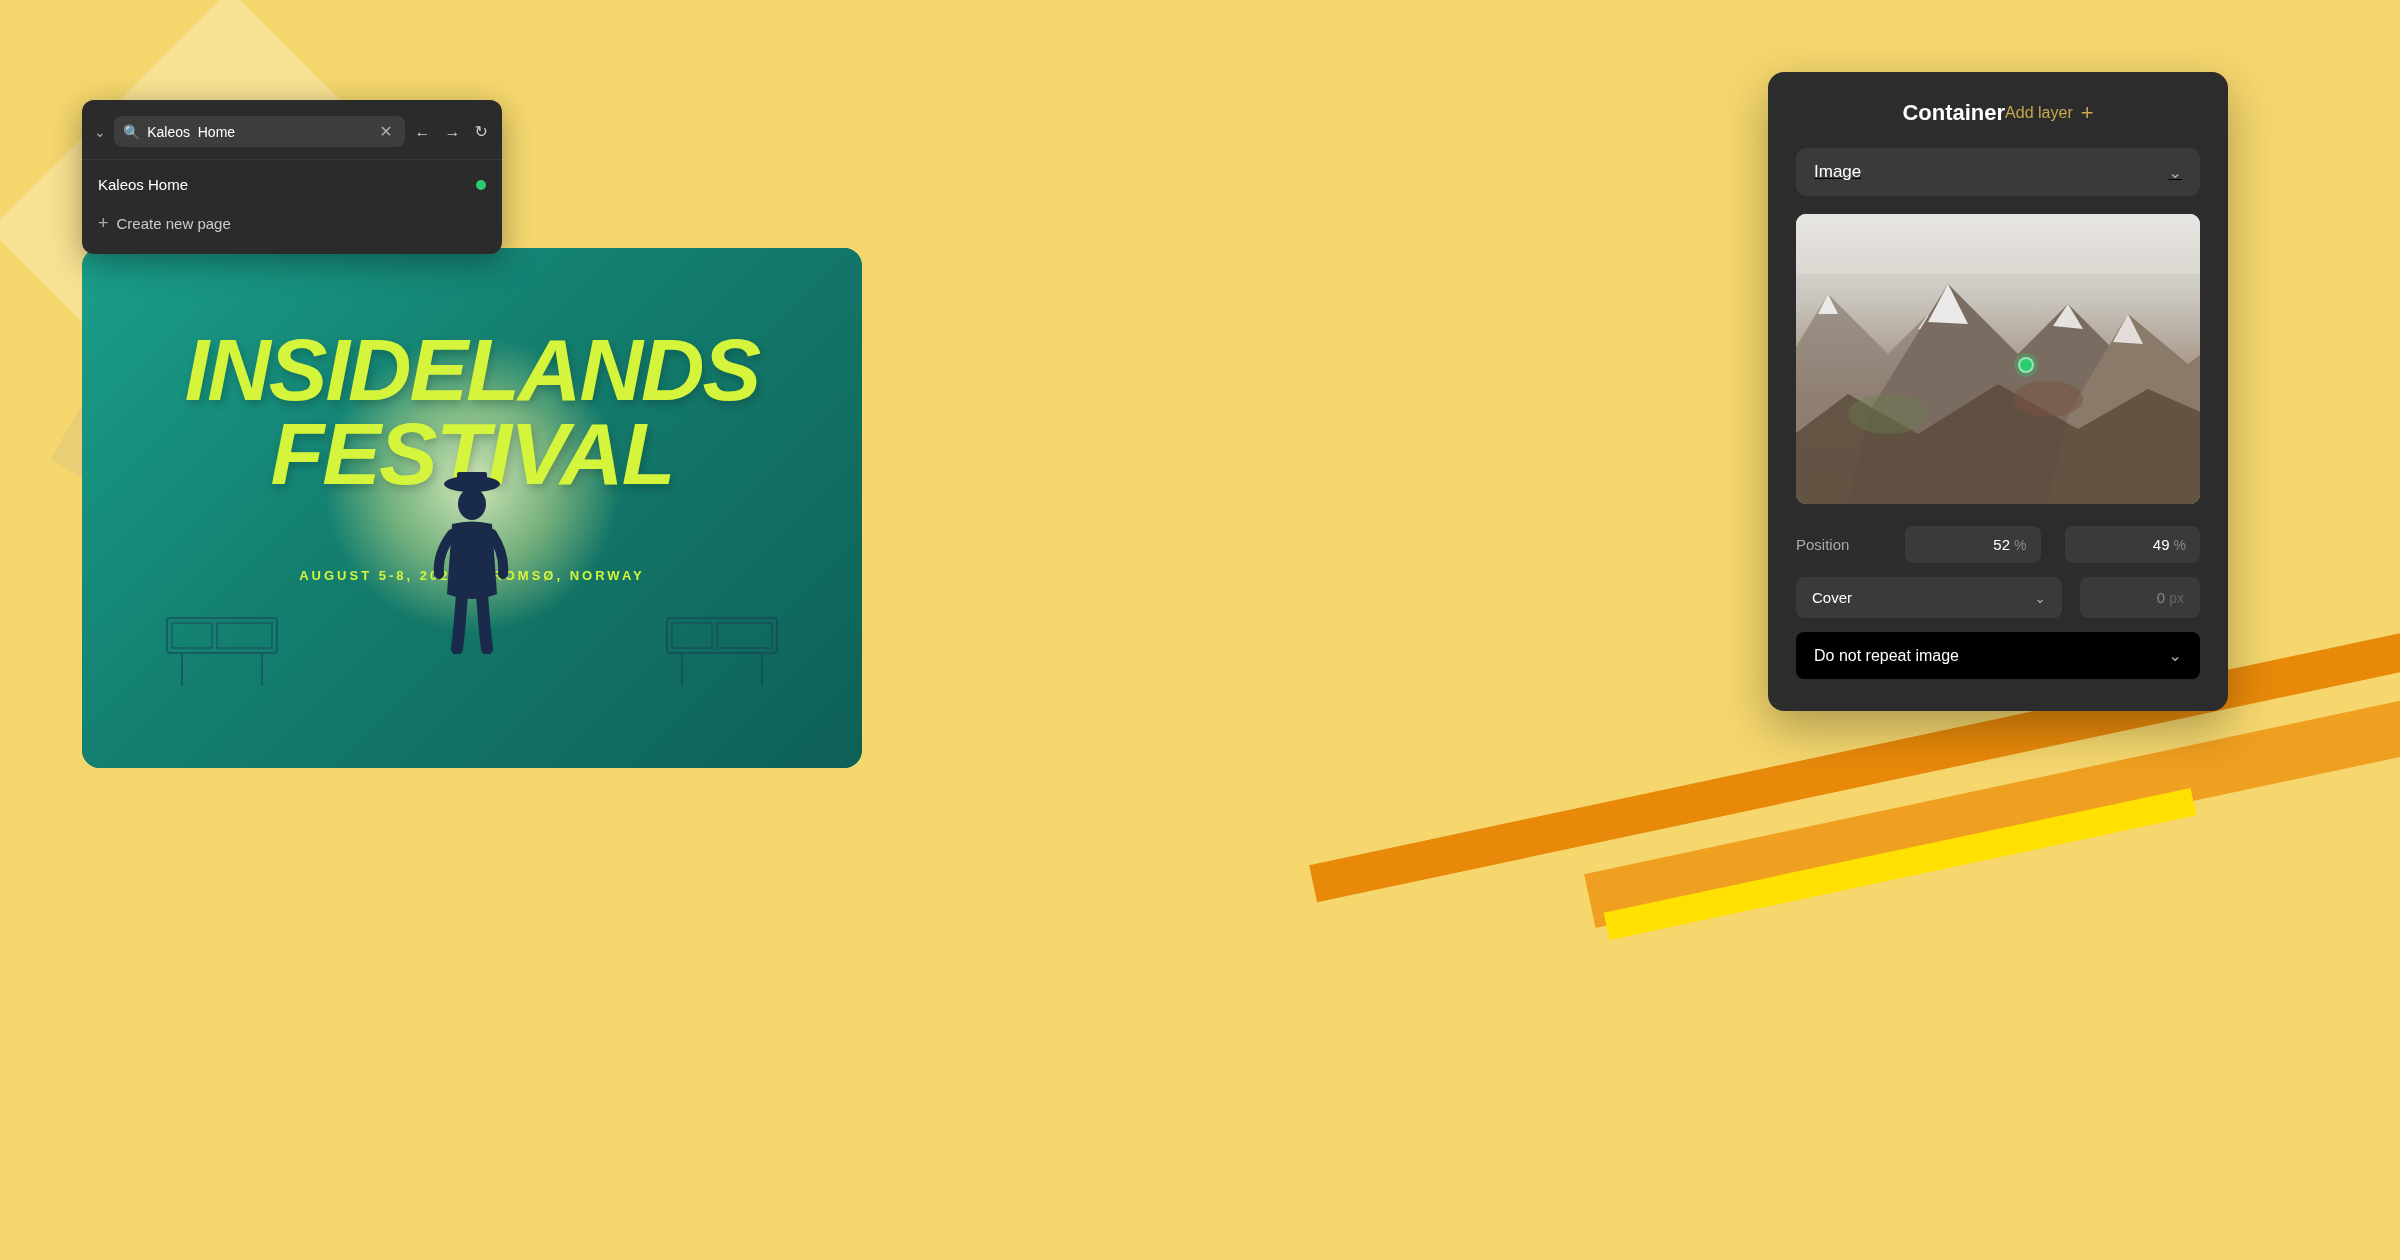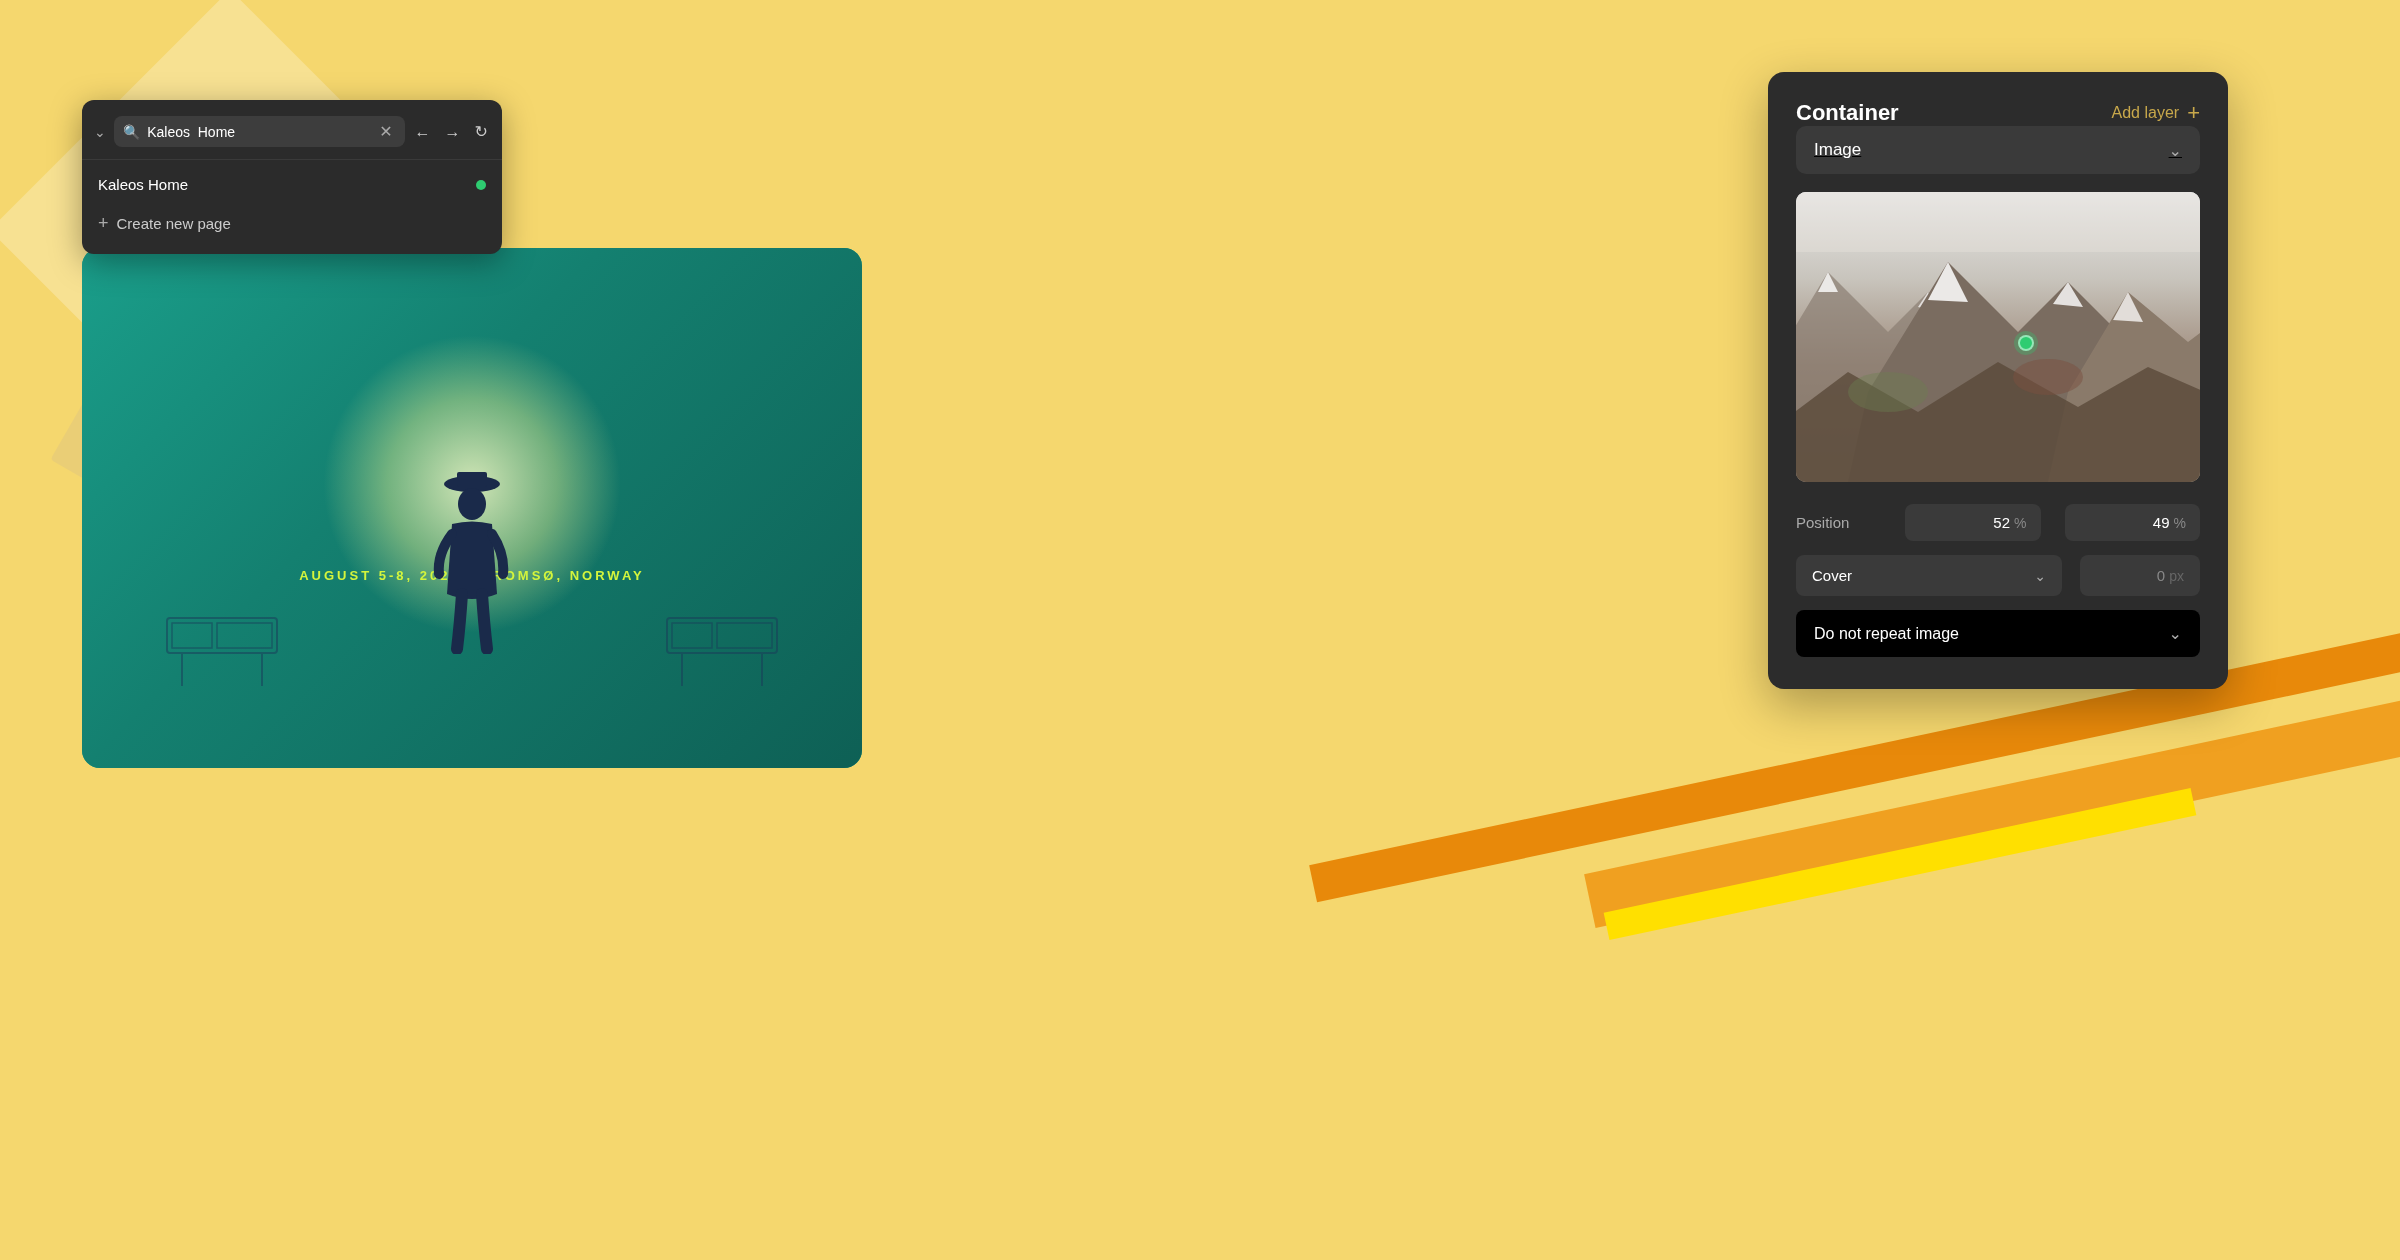--- a/index.html
+++ b/index.html
@@ -289,21 +289,22 @@
       width: 460px;
       background: #2C2C2C;
       border-radius: 16px;
       padding: 28px 28px 32px;
       box-shadow: 0 16px 48px rgba(0,0,0,0.3);
     }
 
     .panel-header {
       display: flex;
       align-items: center;
-      justify-content: space-between;
+      justify-content: center;
+      margin-bottom: 22px;
     }
 
     .panel-title {
       color: #fff;
       font-size: 22px;
       font-weight: 600;
     }
 
     .panel-add-layer {
       display: flex;
@@ -565,20 +566,24 @@
     <div class="url-create-new">
       <span class="url-create-plus">+</span>
       <span class="url-create-label">Create new page</span>
     </div>
   </div>
 
   <div class="website-preview">
     <div class="festival-bg">
       <div class="glow-orb"></div>
 
+      <div class="festival-title">
+        <div class="festival-title-text">INSIDELANDS</div>
+        <div class="festival-title-text">FESTIVAL</div>
+      </div>
 
       <div class="festival-subtitle">
         <div class="festival-subtitle-text">AUGUST 5-8, 2022 • TROMSØ, NORWAY</div>
       </div>
 
       <div class="person-silhouette">
         <svg width="90" height="200" viewBox="0 0 90 200" fill="none">
 
           <ellipse cx="45" cy="30" rx="28" ry="8" fill="#1a2a4a"></ellipse>
           <rect x="30" y="18" width="30" height="15" rx="2" fill="#1a2a4a"></rect>

